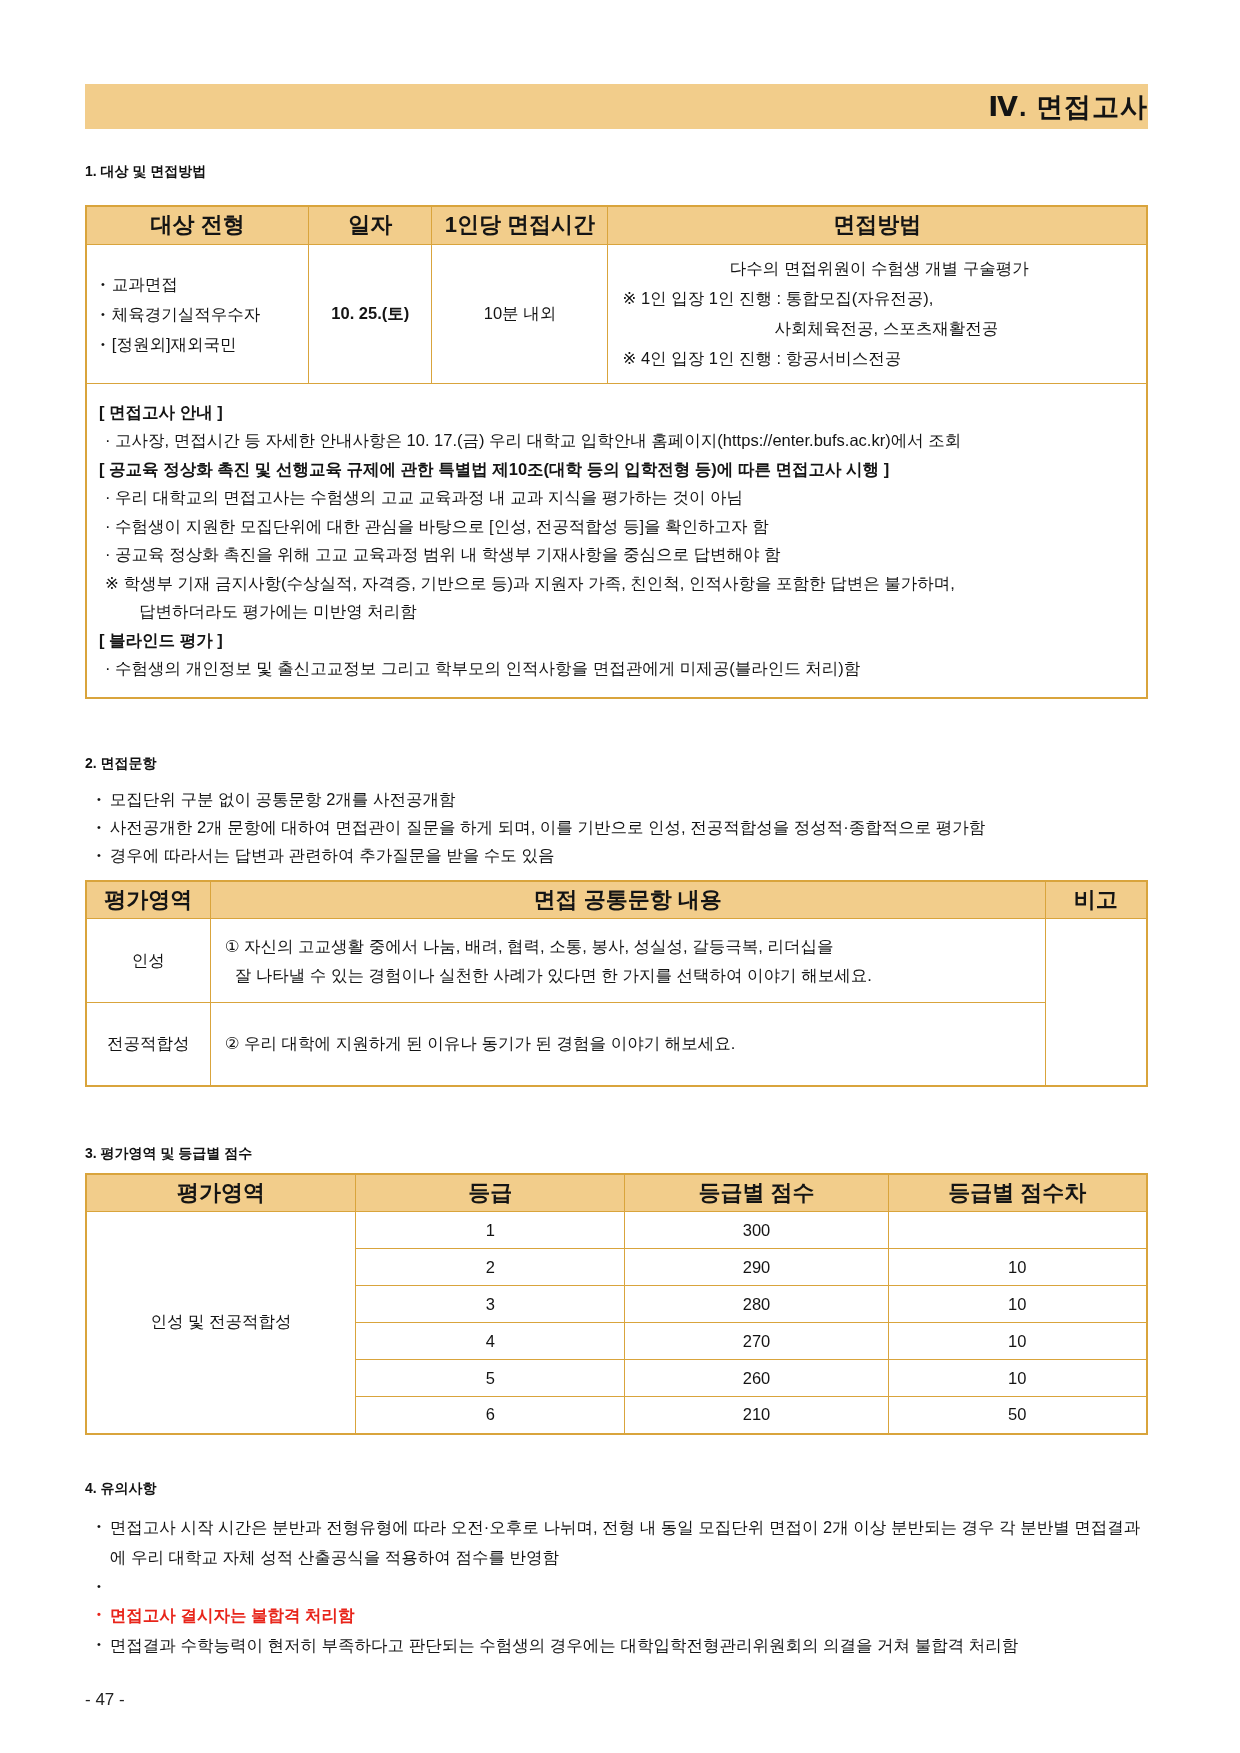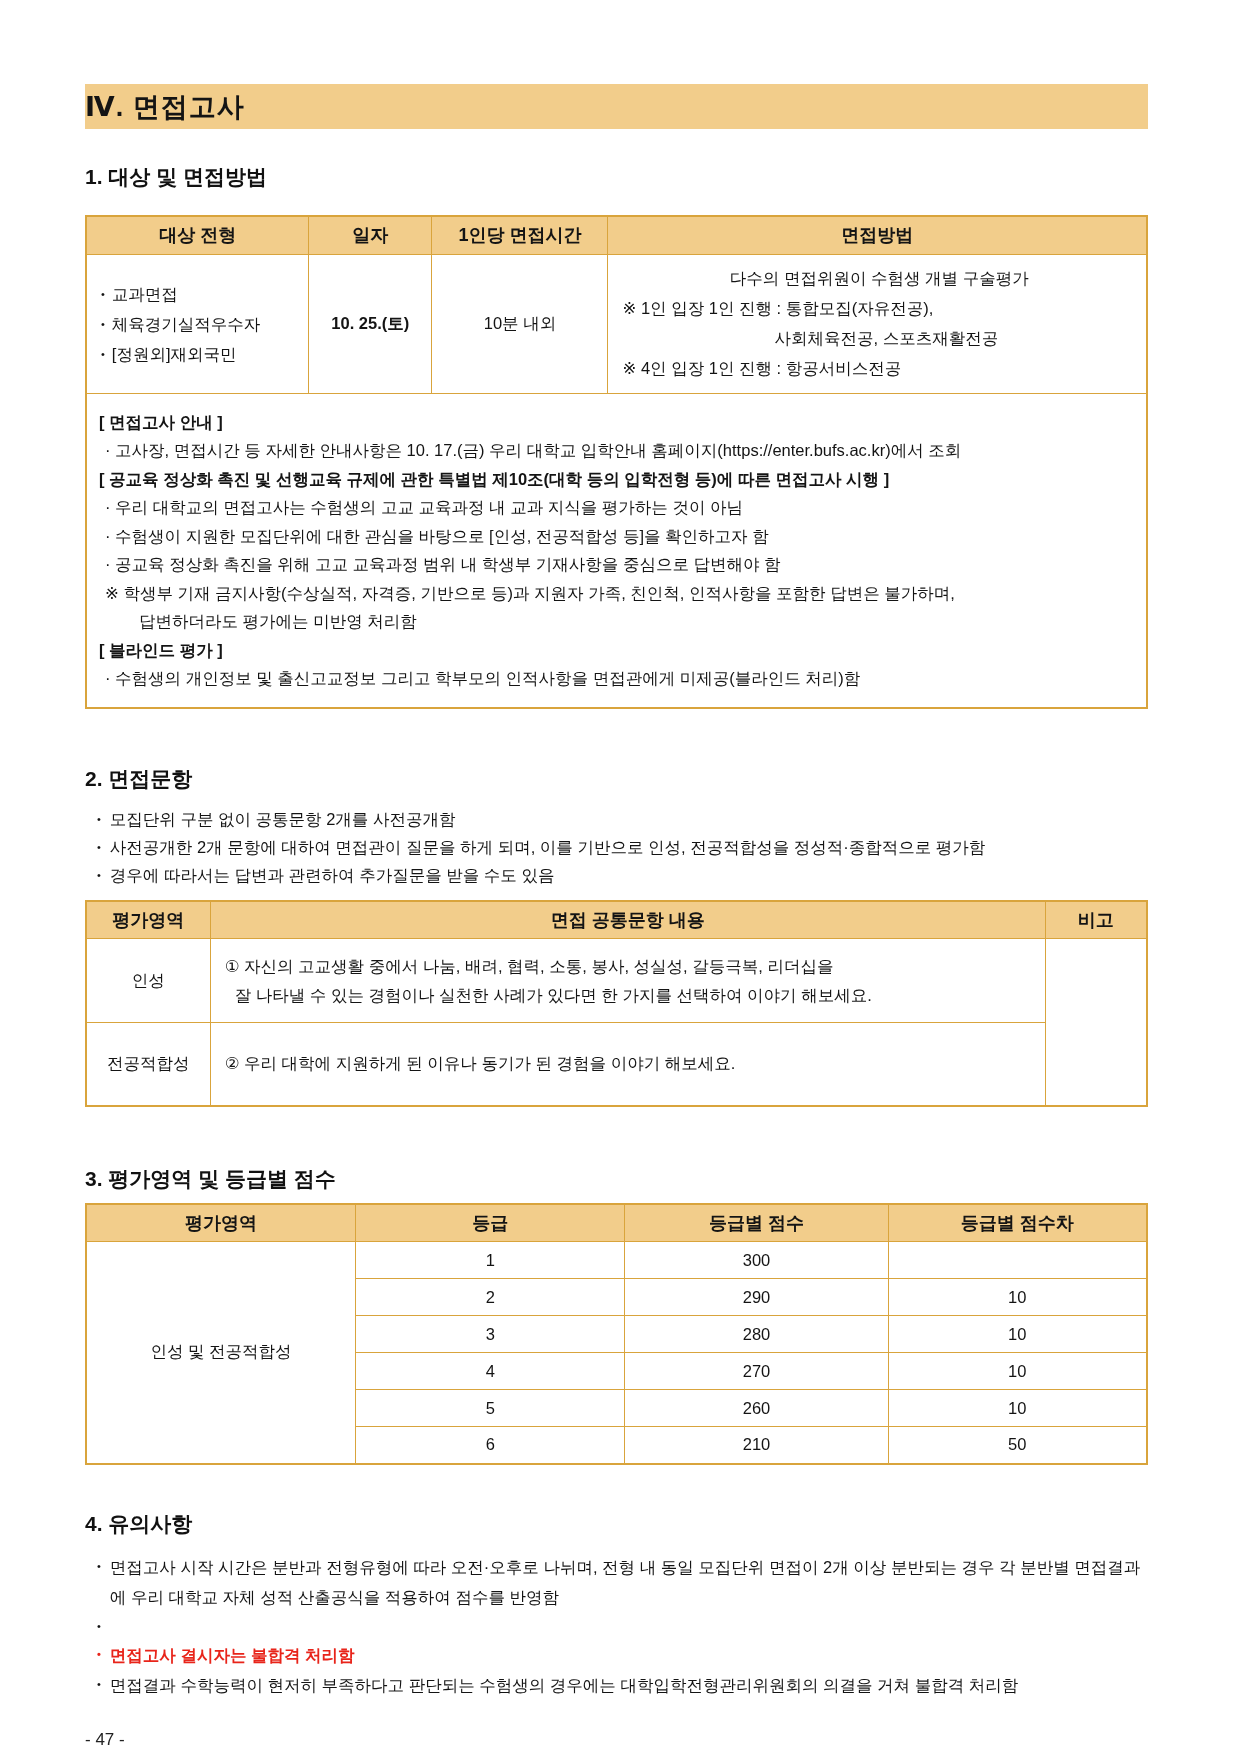--- a/index.html
+++ b/index.html
@@ -9,44 +9,44 @@
     font-family: "Liberation Sans", "DejaVu Sans", sans-serif;
     color: #141414;
     overflow: hidden;
   }
   .content { padding: 0 92px 0 85px; }
 
   
   .banner {
     margin-top: 84px; height: 45px;
     background: var(--accent-bg, #f2cd8b);
-    display: flex; align-items: center; justify-content: flex-start;
+    display: flex; align-items: center; justify-content: flex-end;
     font-size: 27px; font-weight: bold; letter-spacing: 1px;
   }
 
   
-  .sec-h { font-size: 21px; font-weight: bold; color: #111; }
+  .sec-h { font-size: 14px; font-weight: bold; color: #111; }
   .sec-h.h1 { margin-top: 34px; }
   .sec-h.h2 { margin-top: 56px; }
   .sec-h.h3 { margin-top: 58px; }
   .sec-h.h4 { margin-top: 45px; }
 
   
   table.t {
     width: 100%; border-collapse: collapse;
     border: 2px solid var(--table-border, #d9a43c);
     table-layout: fixed;
   }
   table.t th, table.t td {
     border: 1px solid var(--table-border, #d9a43c);
     font-size: 16.5px;
   }
   table.t th {
     background: var(--accent-bg, #f2cd8b);
-    font-weight: bold; text-align: center; height: 38px; font-size: 18px;
+    font-weight: bold; text-align: center; height: 38px; font-size: 22px;
   }
   .t1 { margin-top: 24px; }
   .t1 td { vertical-align: middle; }
   .t1 .targets { padding: 10px 8px 10px 14px; height: 132px; }
   .t1 .targets .bl { display: flex; gap: 7px; line-height: 30px; }
   .t1 .bu { font-size: 11px; line-height: 30px; }
   .center { text-align: center; }
   .bold { font-weight: bold; }
   .t1 .method { padding: 8px 10px 10px 14px; line-height: 30px; }
   .t1 .m-center { text-align: center; }

